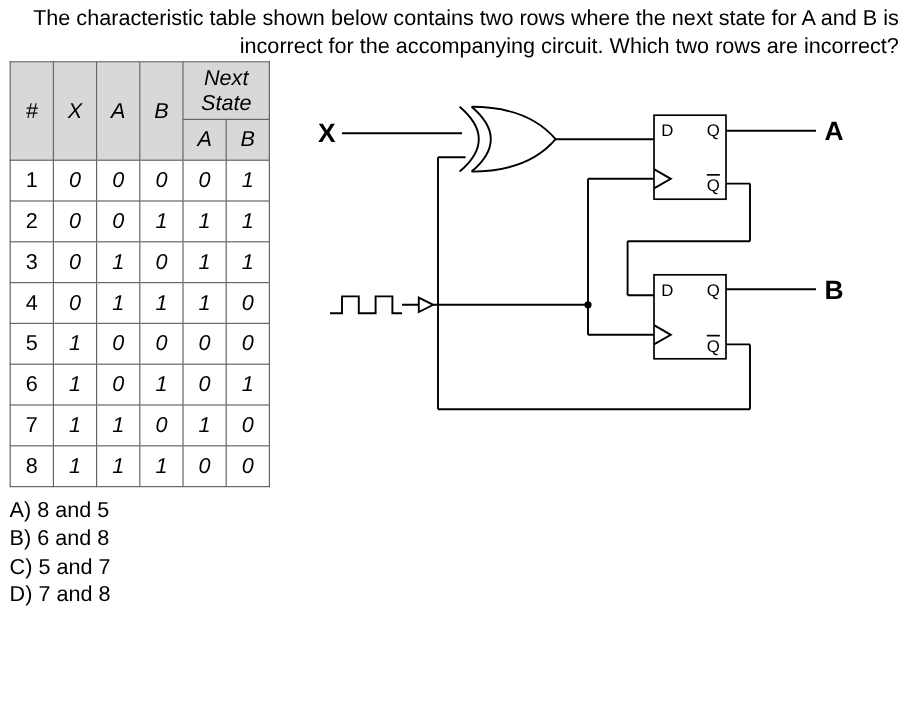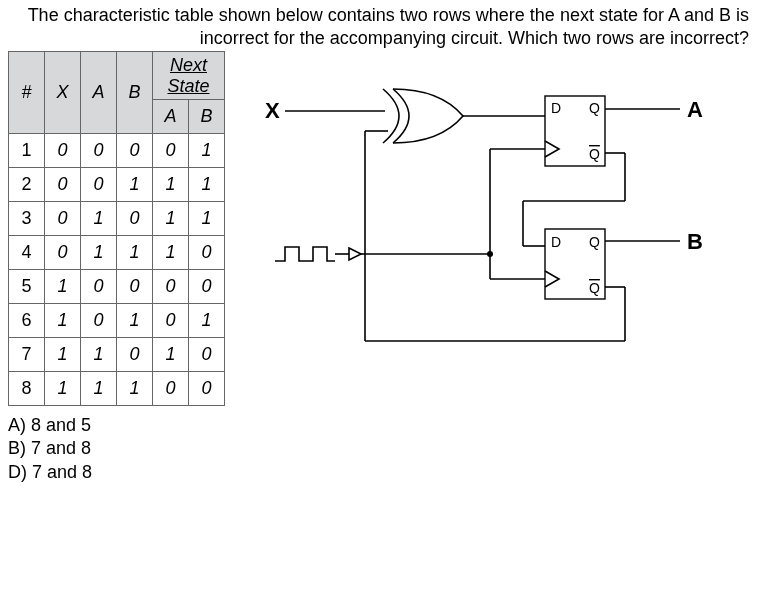--- a/index.html
+++ b/index.html
@@ -8,21 +8,21 @@
     .content { display: flex; align-items: flex-start; padding: 0 8px; }
     .table-wrap { flex: 0 0 auto; }
     table { border-collapse: collapse; font-style: italic; }
     th, td { border: 1px solid #666; text-align: center; font-weight: normal; }
     th { background: #d6d8da; }
     td { background: #fff; }
     .hdr-h { height: 48px; }
     .hdr-sub { height: 34px; }
     .row-h { height: 34px; }
     .c-num, .c-x, .c-a, .c-b, .c-na, .c-nb { width: 36px; }
-    .next-state-cell { width: 72px; text-decoration: underline; }
+    .next-state-cell { width: 72px; }
     .diagram { flex: 1; padding: 20px 0 0 40px; }
     .answers { padding: 8px 8px; line-height: 1.3; }
     .ff-box { fill: #fff; stroke: #000; stroke-width: 1.4; }
     .wire { fill: none; stroke: #000; stroke-width: 1.6; }
     .txt { font-family: Arial, sans-serif; font-size: 14px; }
     .txt-big { font-family: Arial, sans-serif; font-size: 22px; font-weight: bold; }
     .num-col { font-style: normal; }
     .overline { text-decoration: overline; }
   </style>
 </head>
@@ -175,15 +175,16 @@
       <line class="wire" x1="225" y1="78" x2="280" y2="78"></line>
       <line class="wire" x1="225" y1="183" x2="225" y2="208"></line>
       <line class="wire" x1="225" y1="208" x2="280" y2="208"></line>
       <circle cx="225" cy="183" r="3" fill="#000"></circle>
     </svg>
   </div>
 </div>
 
 <div class="answers">
   <div>A) 8 and 5</div>
-  <div>B) 7 and 8</div>
+  <div>B) 6 and 8</div>
+  <div>C) 5 and 7</div>
   <div>D) 7 and 8</div>
 </div>
 
 </body></html>

